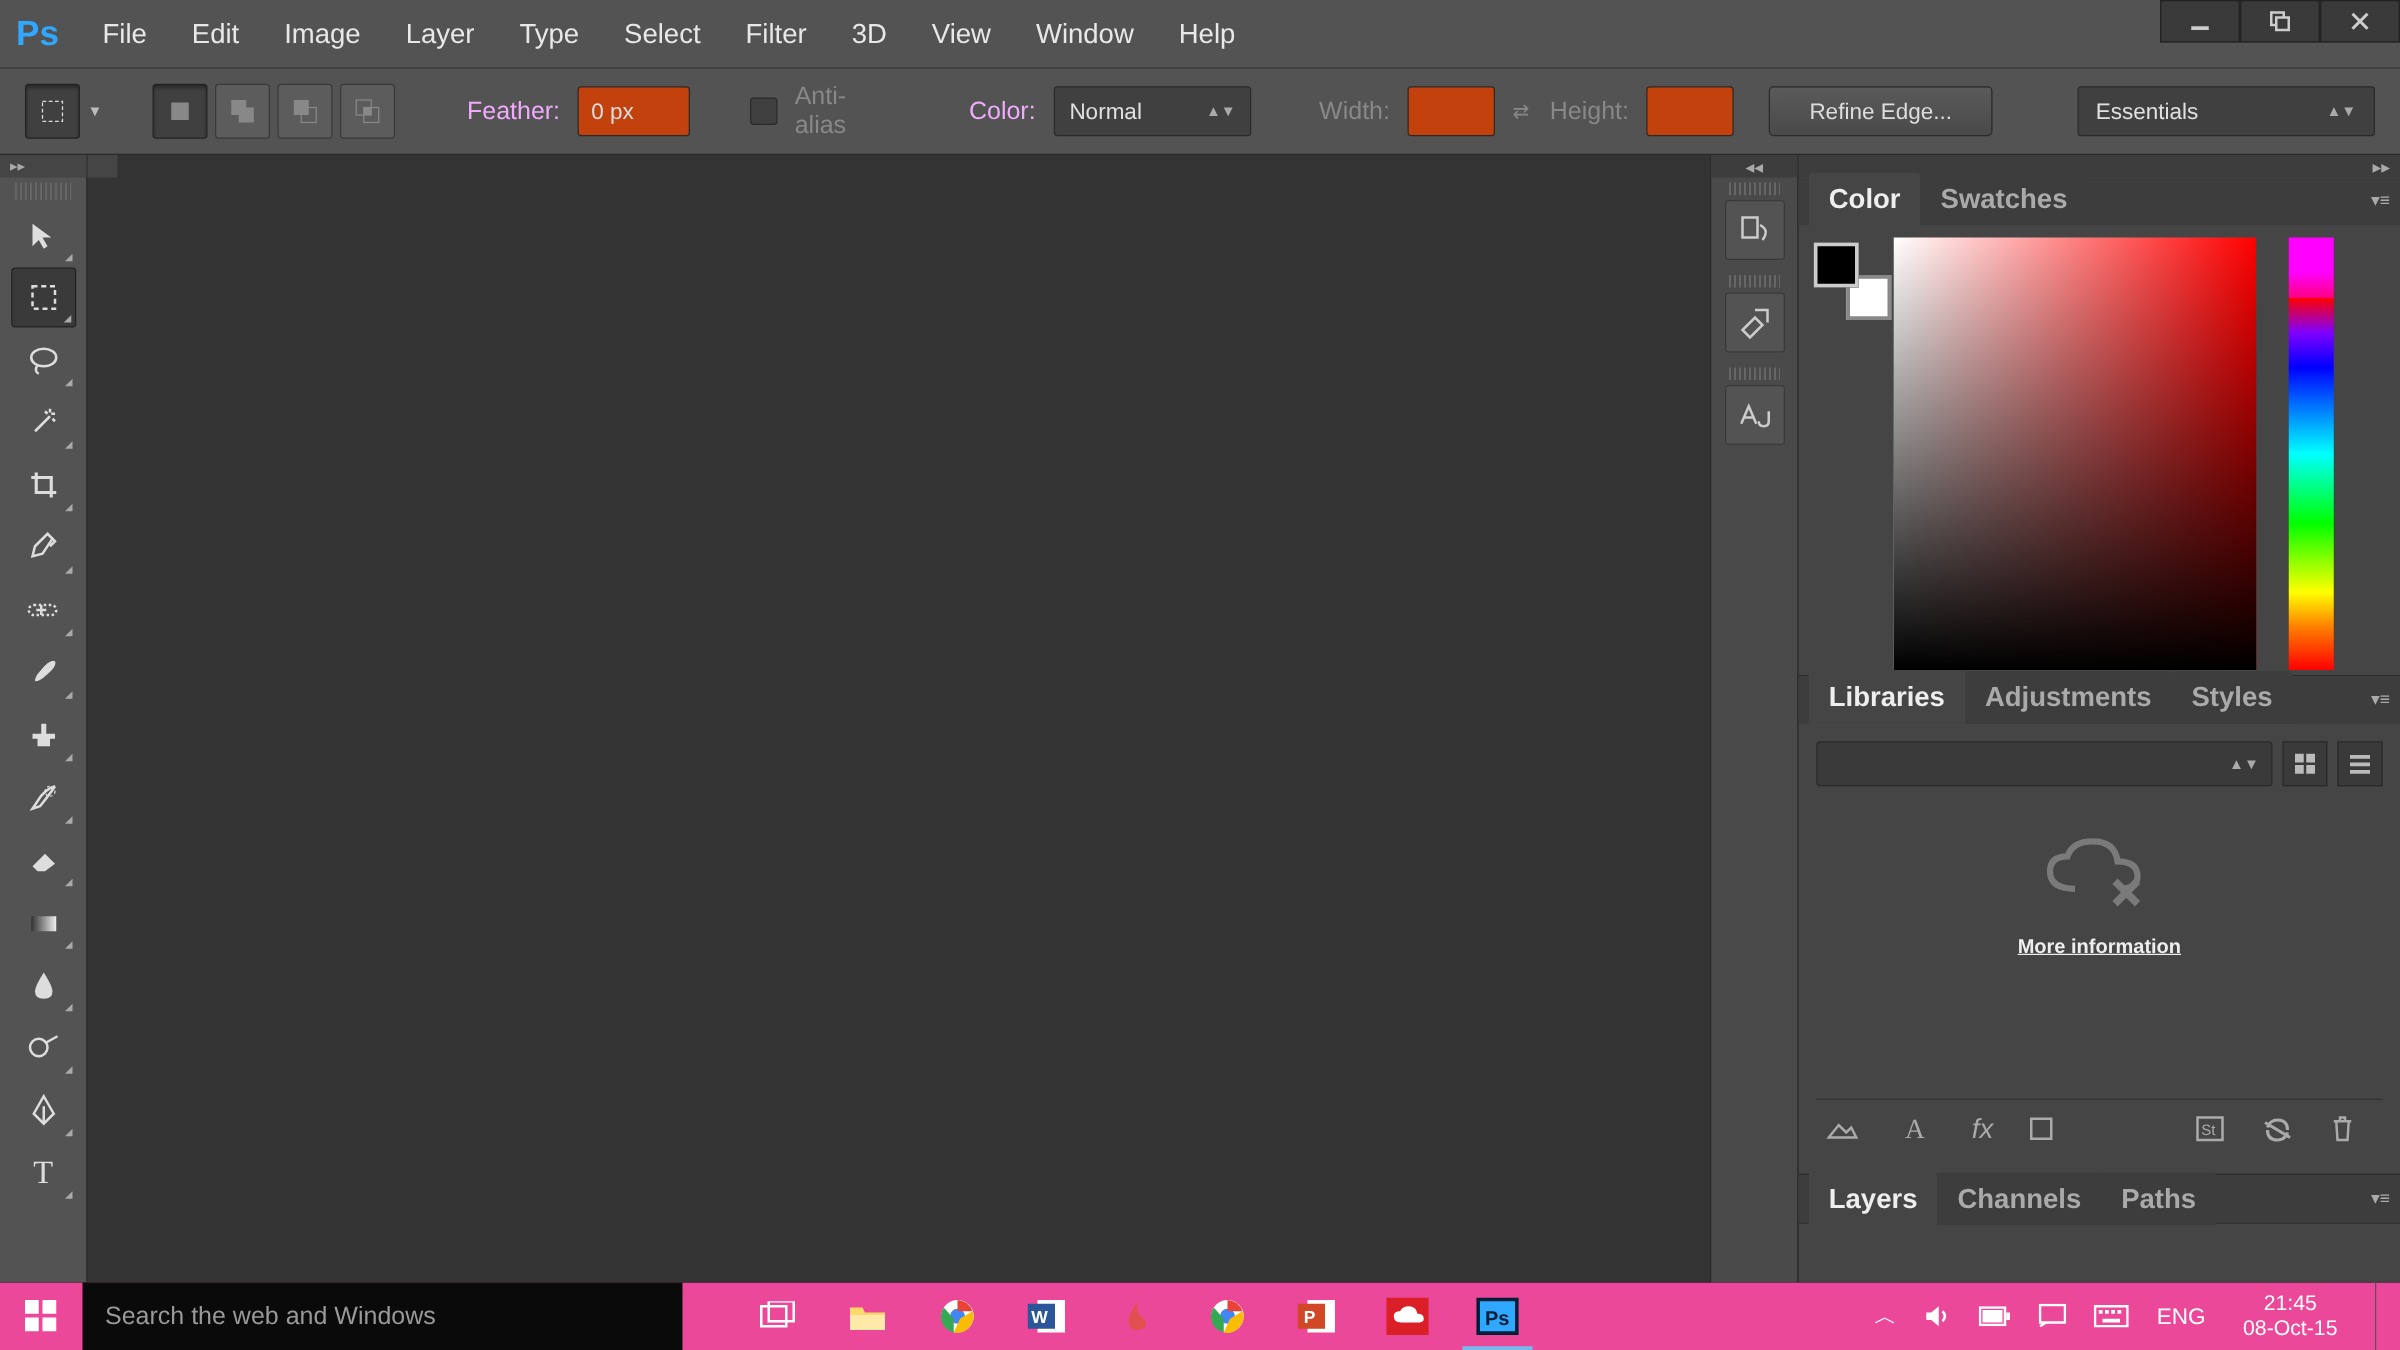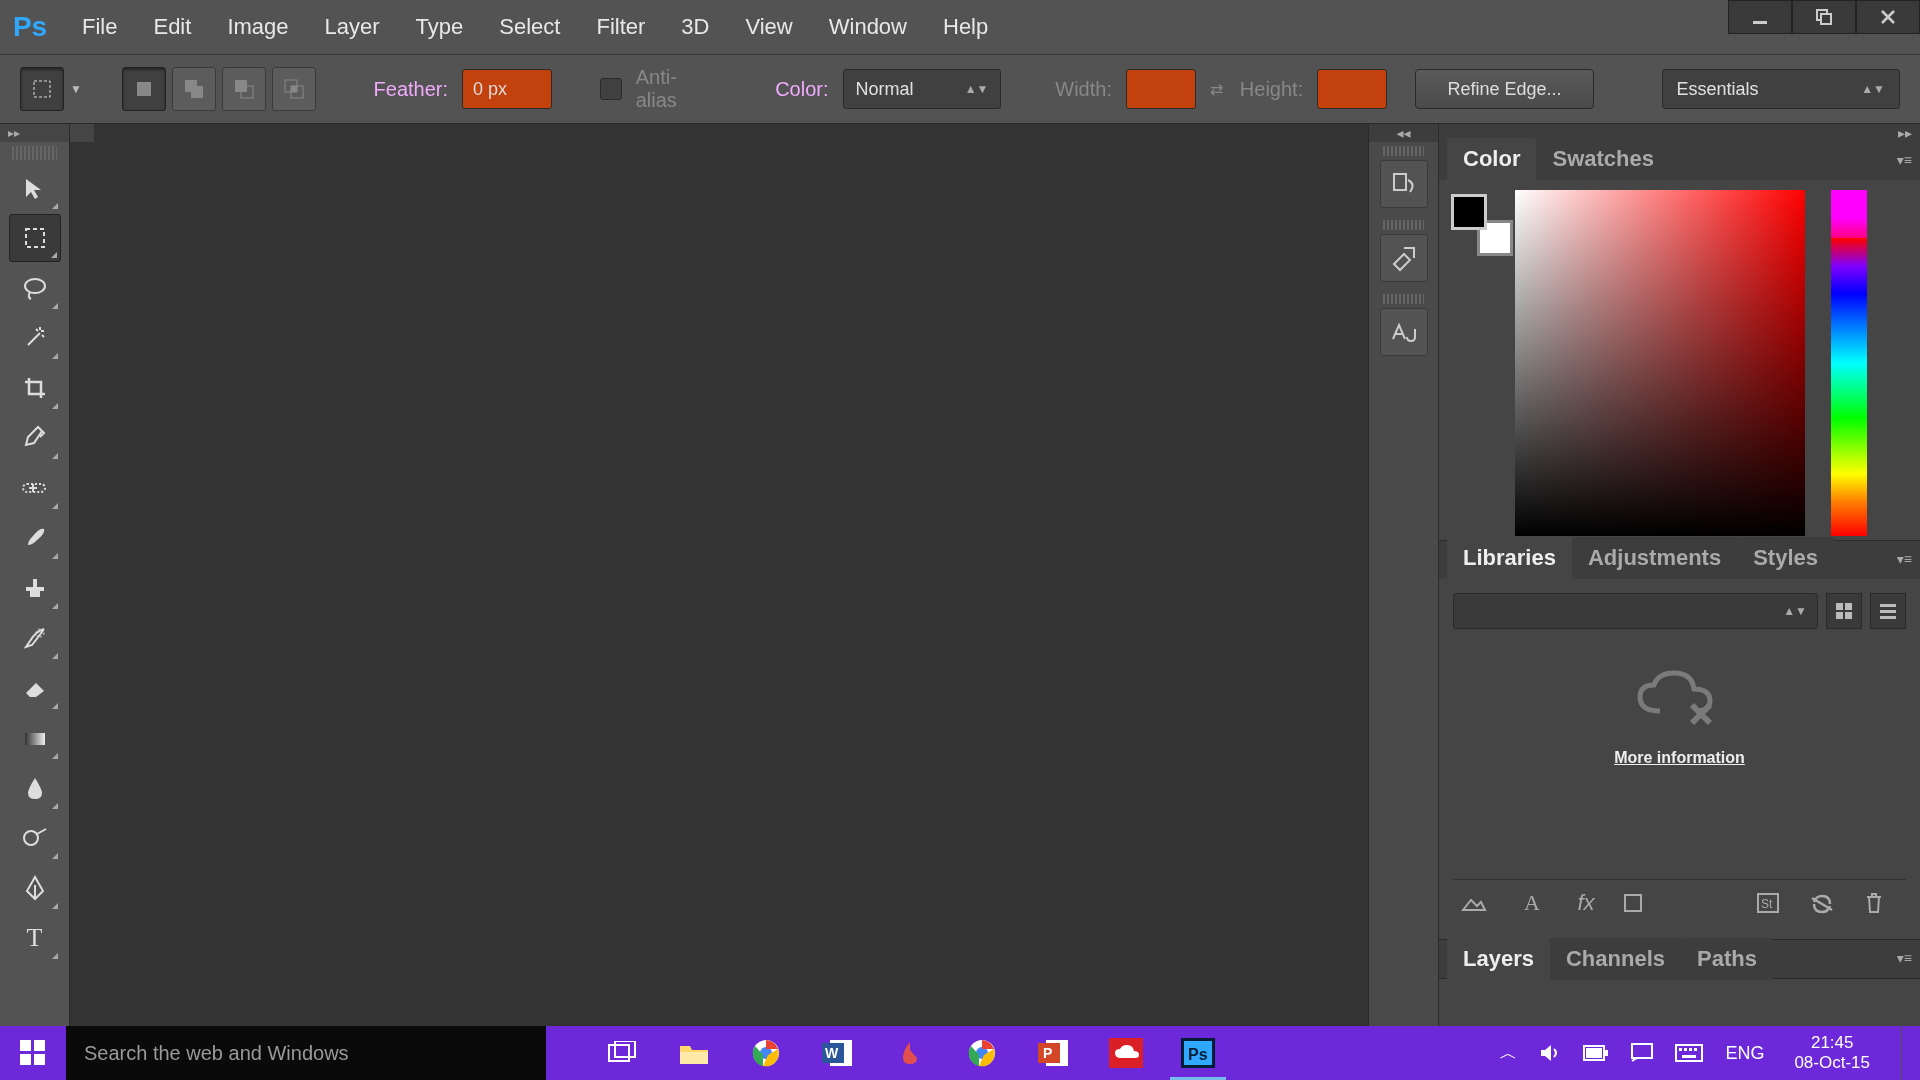--- a/index.html
+++ b/index.html
@@ -73,21 +73,21 @@
 .lib-cloud { margin-top:20px; color:#7a7a7a;}
 .lib-msg { color:#bbb; font-size:19px; text-align:center; line-height:1.5;}
 .lib-link { color:#eee; font-size:16px; font-weight:600; text-decoration:underline;}
 .lib-footer { margin-top:auto; width:100%; height:46px; display:flex; align-items:center; gap:20px; padding:0 8px; border-top:1px solid #333;}
 .lib-foot-ic { color:#aaa; font-size:22px; width:34px; text-align:center;}
 
 
 .layers-tabs { height:38px; display:flex; align-items:center; background:#3d3d3d; padding-left:8px; position:relative;}
 
 
-.taskbar { height:54px; background:#6d28d9; display:flex; align-items:center; color:#fff; }
+.taskbar { height:54px; background:#ec4899; display:flex; align-items:center; color:#fff; }
 .start-btn { width:66px; height:54px; display:flex;align-items:center;justify-content:center;}
 .search-box { flex:0 0 480px; height:54px; display:flex;align-items:center; padding:0 18px; color:#999; font-size:20px; background:#0a0a0a;}
 .task-icons { display:flex; gap:0; margin-left:40px;}
 .task-ic { width:72px; height:54px; display:flex;align-items:center;justify-content:center; color:#fff; position:relative;}
 .task-ic.active::after { content:''; position:absolute; bottom:0; left:8px; right:8px; height:3px; background:#76b9ed;}
 .tray { margin-left:auto; display:flex; align-items:center; gap:22px; padding-right:12px;}
 .tray-ic { color:#fff; font-size:18px;}
 .tray-text { color:#fff; font-size:18px;}
 .clock { text-align:center; font-size:17px; line-height:1.2; padding:0 8px;}
 

